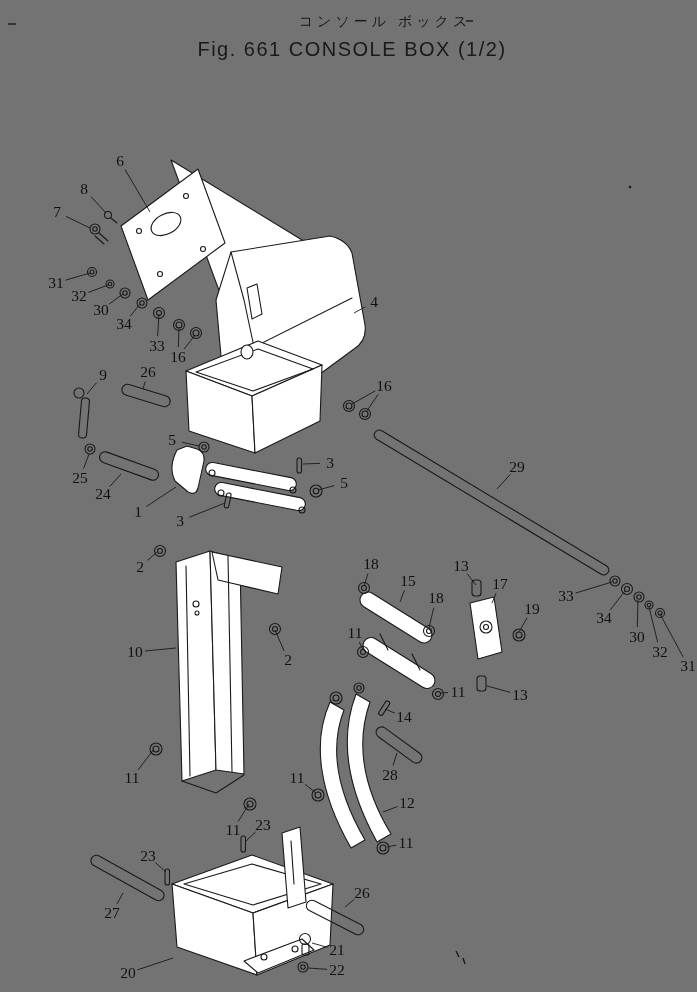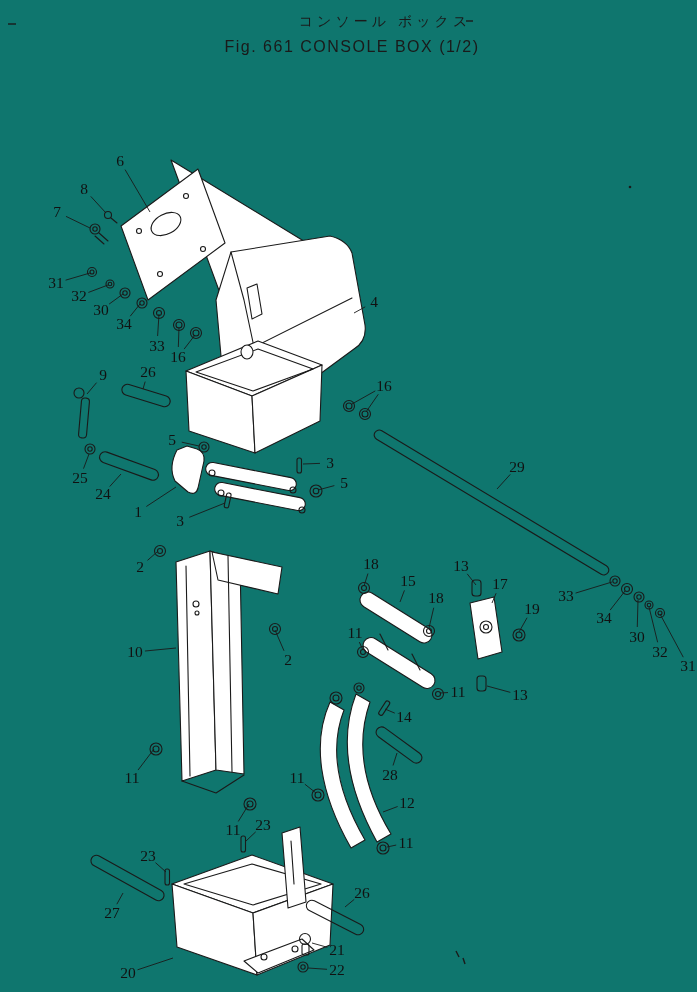--- a/index.html
+++ b/index.html
@@ -1,27 +1,27 @@
 <!DOCTYPE html>
 <html><head>
 <meta charset="utf-8">
 <style>
   html,body{margin:0;padding:0;}
   body{
     width:697px;height:992px;background:#ffffff;position:relative;
     font-family:"Liberation Sans", sans-serif;color:#1a1a1a;overflow:hidden;
   }
-  .page{position:absolute;inset:0;background:#0f766e;}
+  .page{position:absolute;inset:0;background:#737373;}
   .title-ja{
     position:absolute;top:13px;left:385px;transform:translateX(-50%);
     font-size:14px;letter-spacing:4px;white-space:nowrap;
   }
   .title-en{
     position:absolute;top:38px;left:352px;transform:translateX(-50%);
-    font-size:16px;letter-spacing:1.5px;white-space:nowrap;
+    font-size:20px;letter-spacing:1.5px;white-space:nowrap;
   }
   svg{position:absolute;top:0;left:0;}
   .art{stroke:#1a1a1a;stroke-width:1.1;fill:none;stroke-linecap:round;stroke-linejoin:round;}
   .artf{stroke:#1a1a1a;stroke-width:1.1;fill:#ffffff;stroke-linejoin:round;}
   .tick{stroke:#1a1a1a;stroke-width:1.4;}
   #callout-layer line{stroke:#1a1a1a;stroke-width:0.9;}
   #callout-layer text{
     font-family:"Liberation Serif", serif;font-size:15.5px;fill:#111;
     text-anchor:middle;
   }

